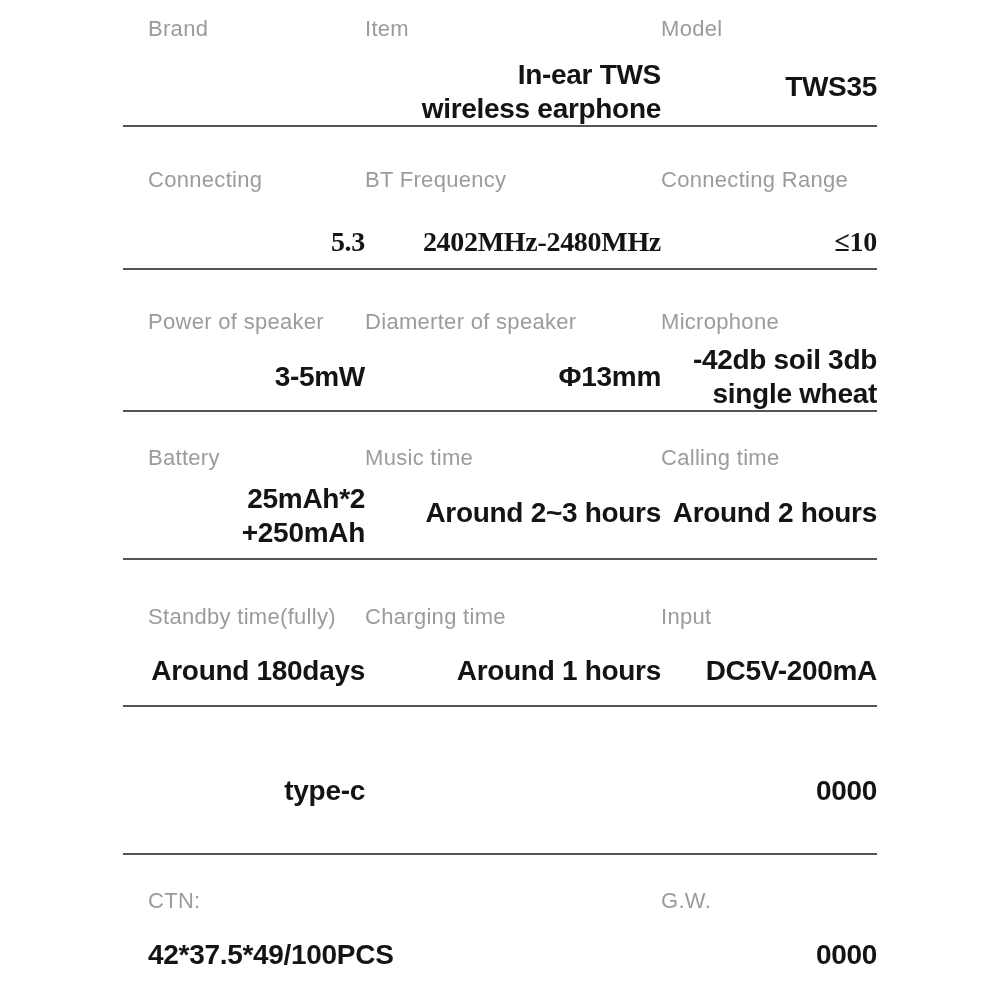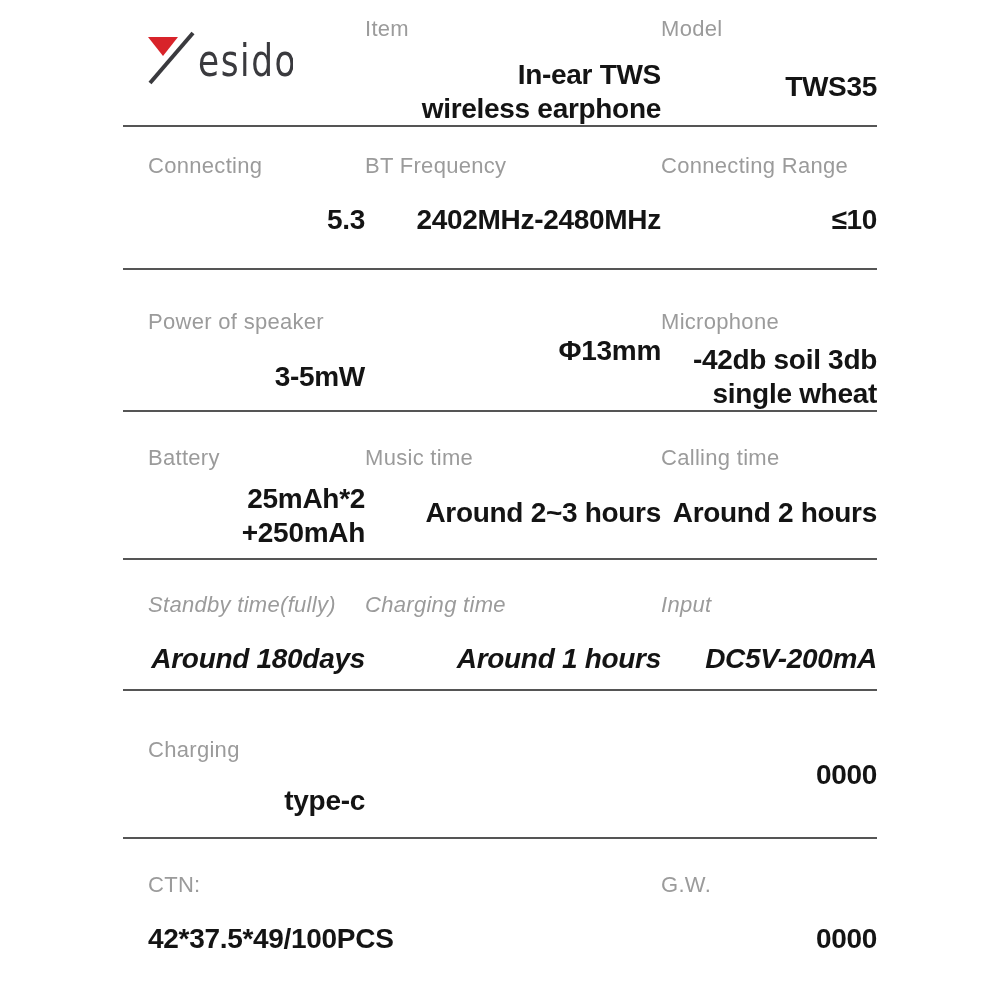--- a/index.html
+++ b/index.html
@@ -47,32 +47,32 @@
     letter-spacing: -0.3px;
     white-space: nowrap;
     text-align: right;
   }
   
   .row1 { height: 127px; padding-top: 16px; }
   .row1 .value { margin-top: 16px; }
   .row1 .c3 .value { margin-top: 28px; }
   .row1 .logo-wrap { margin-top: 13px; }
 
-  .row2 { height: 143px; padding-top: 26px; }
-  .row2 .value { margin-top: 24px; }
+  .row2 { height: 143px; padding-top: 40px; }
+  .row2 .value { margin-top: 32px; font-family: Liberation Serif, serif; }
 
   .row3 { height: 142px; padding-top: 39px; }
   .row3 .value { margin-top: 25px; }
   .row3 .c3 .value { margin-top: 8px; }
 
   .row4 { height: 148px; padding-top: 33px; }
   .row4 .value { margin-top: 25px; }
   .row4 .c1 .value { margin-top: 11px; }
 
-  .row5 { height: 131px; padding-top: 32px; font-style: italic; }
+  .row5 { height: 147px; padding-top: 44px; }
   .row5 .value { margin-top: 24px; }
 
   .row6 { height: 148px; padding-top: 46px; }
   .row6 .value { margin-top: 21px; margin-left: 48px; }
 
   .row7 { height: 172px; padding-top: 33px; }
   .row7 .value { margin-top: 24px; }
 
   .logo-wrap { height: 56px; }
   .logo-svg { display: block; }
@@ -82,27 +82,21 @@
   }
 </style>
 </head>
 <body>
 
 <div class="page">
   <div class="sheet">
 
     <div class="row row1">
       <div class="cell c1">
-        <div class="logo-wrap">
-          <svg class="logo-svg" width="145" height="56" viewBox="0 0 145 56">
-            <polygon points="0,8 30,8 15,27" fill="#d8232a"></polygon>
-            <line x1="45" y1="4" x2="2" y2="54" stroke-width="4" stroke="#3a3a3e"></line>
-            <text class="logo-text" transform="translate(50,47) scale(0.78 1)" font-size="44" letter-spacing="2" fill="#3a3a3e">esido</text>
-          </svg>
-        </div>
+        <div class="label">Brand</div>
       </div>
       <div class="cell c2">
         <div class="label">Item</div>
         <div class="value">
           <div>In-ear TWS</div>
           <div>wireless earphone</div>
         </div>
       </div>
       <div class="cell c3">
         <div class="label">Model</div>
@@ -124,20 +118,21 @@
         <div class="value">≤10</div>
       </div>
     </div>
 
     <div class="row row3">
       <div class="cell c1">
         <div class="label">Power of speaker</div>
         <div class="value">3-5mW</div>
       </div>
       <div class="cell c2">
+        <div class="label">Diamerter of speaker</div>
         <div class="value">Φ13mm</div>
       </div>
       <div class="cell c3">
         <div class="label">Microphone</div>
         <div class="value">
           <div>-42db soil 3db</div>
           <div>single wheat</div>
         </div>
       </div>
     </div>
@@ -170,21 +165,20 @@
         <div class="value">Around 1 hours</div>
       </div>
       <div class="cell c3">
         <div class="label">Input</div>
         <div class="value">DC5V-200mA</div>
       </div>
     </div>
 
     <div class="row row6">
       <div class="cell c1">
-        <div class="label">Charging</div>
         <div class="value">type-c</div>
       </div>
       <div class="cell c3">
         <div class="value">0000</div>
       </div>
     </div>
 
     <div class="row row7">
       <div class="cell c1">
         <div class="label">CTN:</div>

